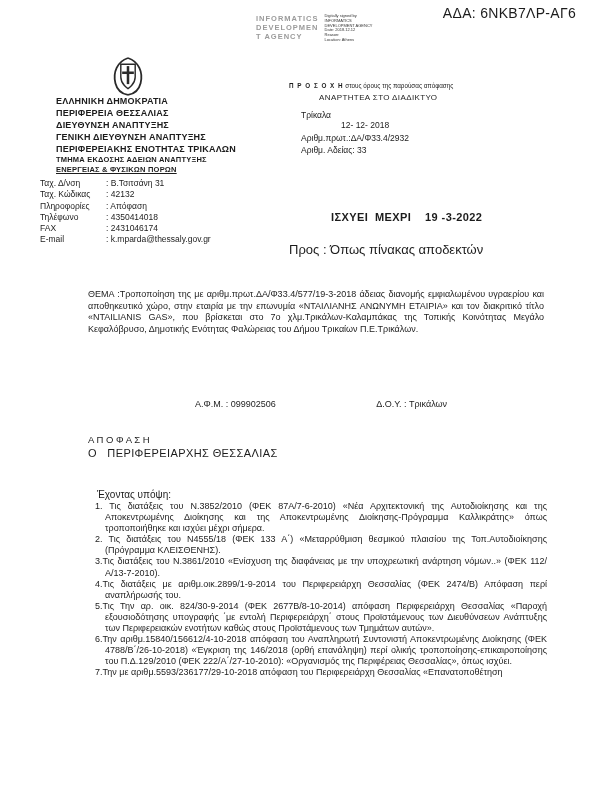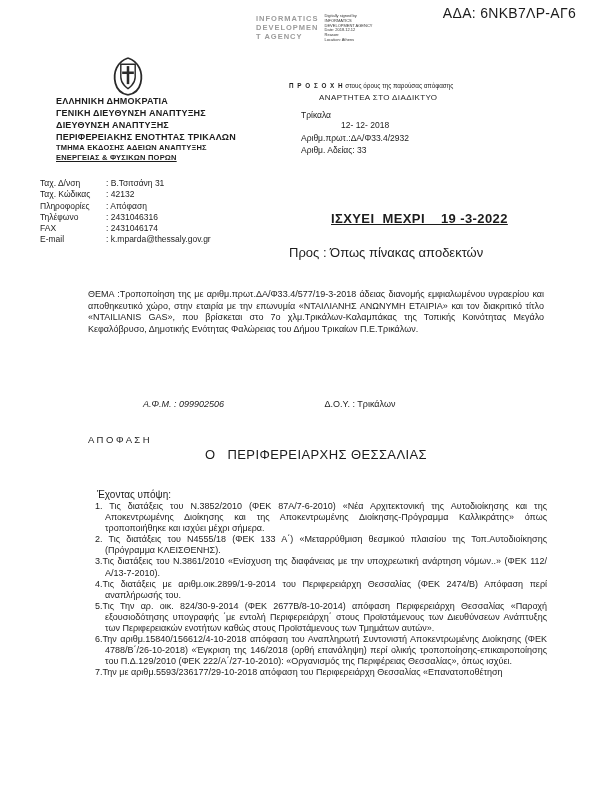--- a/index.html
+++ b/index.html
@@ -28,31 +28,31 @@
   .contact-label { display:inline-block; width:66px; }
 
   .hr-block { position:absolute; top:82px; left:289px; width:266px; font-size:8.5px; }
   .attention { font-size:6.3px; }
   .attention-head { font-weight:bold; letter-spacing:1px; }
   .anartitea { margin-top:4px; margin-left:30px; font-size:8px; letter-spacing:.4px; }
   .daterow { margin-top:8px; display:flex;flex-direction:column; }
   .city { margin-left:12px; }
   .date { margin-left:52px; }
   .protocol, .license { margin-top:2.5px; margin-left:12px; }
-  .valid { margin-top:56px; margin-left:42px; font-weight:bold; text-decoration:underline; font-size:13px; letter-spacing:.4px; }
+  .valid { margin-top:56px; margin-left:42px; font-weight:bold; font-size:11px; letter-spacing:.4px; }
   .to-line { margin-top:19px; font-size:13px; }
 
   .subject { position:absolute; top:289px; left:88px; width:456px; font-size:9px; line-height:11.7px; text-align:justify; }
 
   .afm-row { position:absolute; top:399px; left:88px; width:456px; font-size:9px; }
-  .afm { margin-left:55px;font-style:italic; }
+  .afm { margin-left:107px; }
   .doy { margin-left:98px; }
 
   .decision-title { position:absolute; top:434px; left:88px; width:456px; text-align:left; font-size:9.5px; }
-  .decision-sub { position:absolute; top:447px; left:88px; width:456px; text-align:center; font-size:13px; letter-spacing:.4px; }
+  .decision-sub { position:absolute; top:447px; left:88px; width:456px; font-size:11px; letter-spacing:.4px; }
 
   .having { position:absolute; top:489px; left:97px; font-size:10px; }
 
   .items { position:absolute; top:501px; left:95px; width:452px; font-size:9px; line-height:11.1px; }
   .item { padding-left:10px; text-indent:-10px; text-align:justify; }
 </style>
 </head>
 <body>
 
 <div class="page">
@@ -78,32 +78,33 @@
   <svg class="emblem" viewBox="0 0 40 44">
     <path d="M20 2 C8 6 3 18 6 30 C8 38 14 42 20 43" fill="none" stroke="#2a2a2a" stroke-width="2"></path>
     <path d="M20 2 C32 6 37 18 34 30 C32 38 26 42 20 43" fill="none" stroke="#2a2a2a" stroke-width="2"></path>
     <path d="M12 9 h16 v14 c0 8 -8 13 -8 13 s-8 -5 -8 -13 z" fill="none" stroke="#2a2a2a" stroke-width="1.6"></path>
     <rect x="18.6" y="11" width="2.8" height="20" fill="#2a2a2a"></rect>
     <rect x="13.5" y="17" width="13" height="2.8" fill="#2a2a2a"></rect>
   </svg>
 
   <div class="org">
     <div class="org-line">ΕΛΛΗΝΙΚΗ ΔΗΜΟΚΡΑΤΙΑ</div>
+    <div class="org-line">ΠΕΡΙΦΕΡΕΙΑ ΘΕΣΣΑΛΙΑΣ</div>
+    <div class="org-line">ΔΙΕΥΘΥΝΣΗ ΑΝΑΠΤΥΞΗΣ</div>
     <div class="org-line">ΓΕΝΙΚΗ ΔΙΕΥΘΥΝΣΗ ΑΝΑΠΤΥΞΗΣ</div>
-    <div class="org-line">ΔΙΕΥΘΥΝΣΗ ΑΝΑΠΤΥΞΗΣ</div>
     <div class="org-line">ΠΕΡΙΦΕΡΕΙΑΚΗΣ ΕΝΟΤΗΤΑΣ ΤΡΙΚΑΛΩΝ</div>
     <div class="org-line small">ΤΜΗΜΑ ΕΚΔΟΣΗΣ ΑΔΕΙΩΝ ΑΝΑΠΤΥΞΗΣ</div>
     <div class="org-line small ul">ΕΝΕΡΓΕΙΑΣ &amp; ΦΥΣΙΚΩΝ ΠΟΡΩΝ</div>
   </div>
 
   <div class="contacts">
     <div><span class="contact-label">Ταχ. Δ/νση</span><span>: Β.Τσιτσάνη 31</span></div>
     <div><span class="contact-label">Ταχ. Κώδικας</span><span>: 42132</span></div>
     <div><span class="contact-label">Πληροφορίες</span><span>: Απόφαση</span></div>
-    <div><span class="contact-label">Τηλέφωνο</span><span>: 2431046316</span></div>
+    <div><span class="contact-label">Τηλέφωνο</span><span>: 4350414018</span></div>
     <div><span class="contact-label">FAX</span><span>: 2431046174</span></div>
     <div><span class="contact-label">E-mail</span><span>: k.mparda@thessaly.gov.gr</span></div>
   </div>
 
   <div class="hr-block">
     <div class="attention"><span class="attention-head">Π Ρ Ο Σ Ο Χ Η</span><span class="pre"> στους όρους της παρούσας απόφασης</span></div>
     <div class="anartitea">ΑΝΑΡΤΗΤΕΑ ΣΤΟ ΔΙΑΔΙΚΤΥΟ</div>
     <div class="daterow">
       <span class="city">Τρίκαλα</span>
       <span class="date">12- 12- 2018</span>

